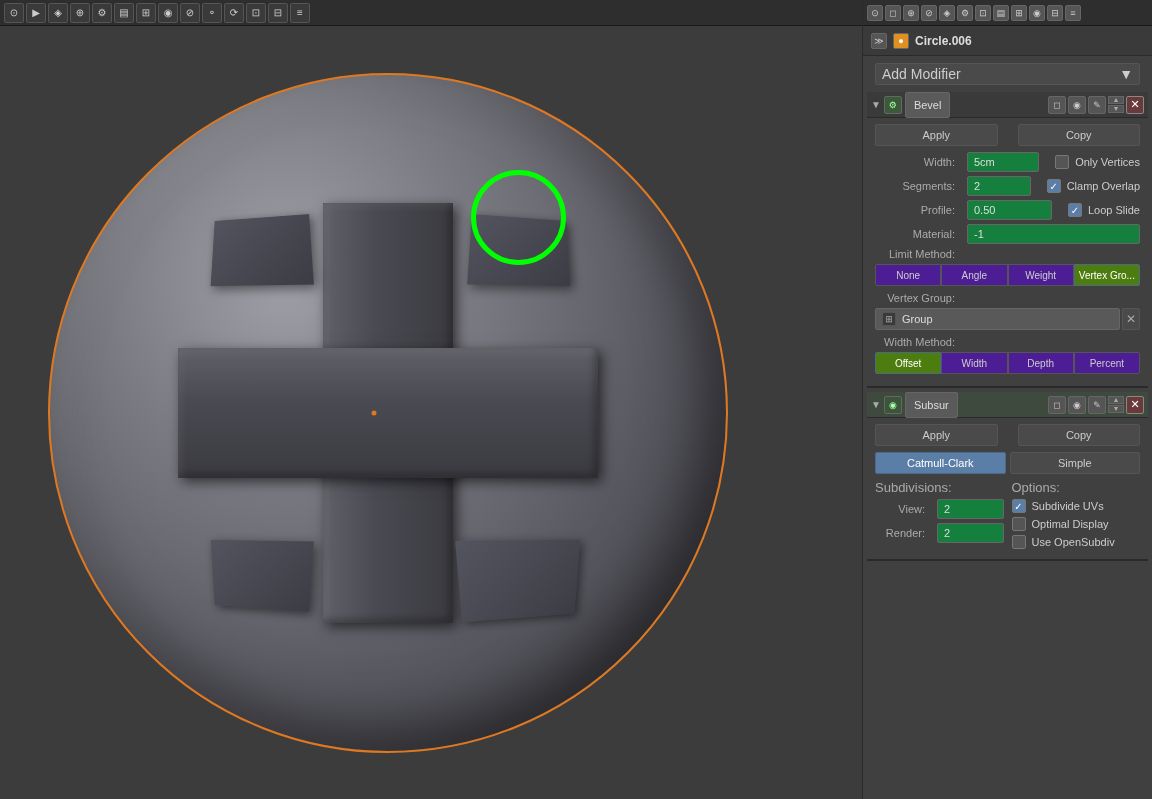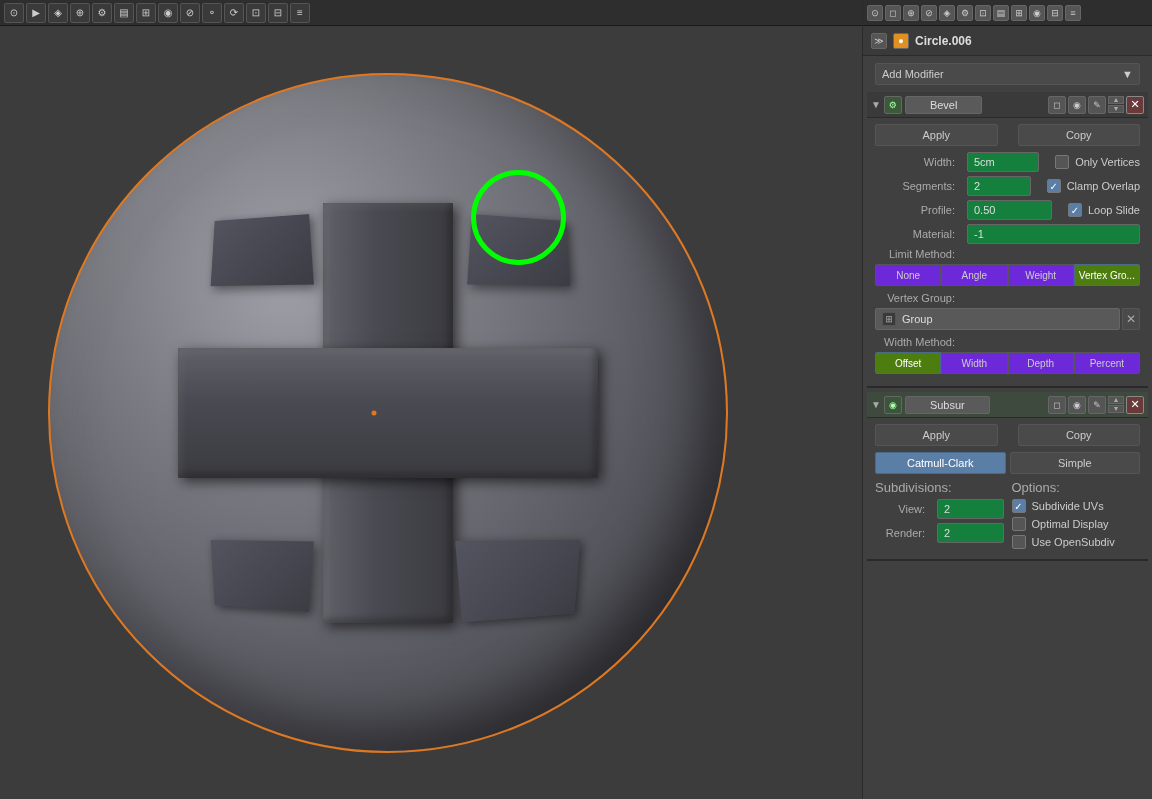--- a/index.html
+++ b/index.html
@@ -203,21 +203,21 @@
       border-bottom: 1px solid #2a2a2a;
     }
 
     .add-modifier-btn {
       flex: 1;
       height: 22px;
       background: #4a4a4a;
       border: 1px solid #555;
       border-radius: 2px;
       color: #ccc;
-      font-size: 11px;
+      font-size: 14px;
       display: flex;
       align-items: center;
       justify-content: space-between;
       padding: 0 6px;
       cursor: pointer;
     }
 
     
     .modifier-section {
       background: #404040;
@@ -239,25 +239,25 @@
       background: #555;
       border: 1px solid #666;
       border-radius: 2px;
       display: flex; align-items: center; justify-content: center;
       color: #ccc;
       font-size: 9px;
       cursor: pointer;
     }
 
     .mod-name-btn {
-      height: 18px;
+      height: 26px;
       background: #5a5a5a;
       border: 1px solid #666;
       border-radius: 2px;
-      padding: 0 24px;
+      padding: 0 8px;
       color: #ddd;
       font-size: 11px;
       display: flex; align-items: center;
       cursor: pointer;
     }
 
     .mod-header-icons {
       display: flex;
       gap: 2px;
       margin-left: auto;
@@ -359,21 +359,21 @@
 
     
     .btn-group {
       display: flex;
       margin-bottom: 6px;
     }
 
     .btn-group .grp-btn {
       flex: 1;
       height: 22px;
-      background: #6d28d9;
+      background: #4c1d95;
       border: 1px solid #555;
       color: #ccc;
       font-size: 10px;
       display: flex; align-items: center; justify-content: center;
       cursor: pointer;
     }
 
     .btn-group .grp-btn.active {
       background: #4d7c0f;
       color: #fff;

